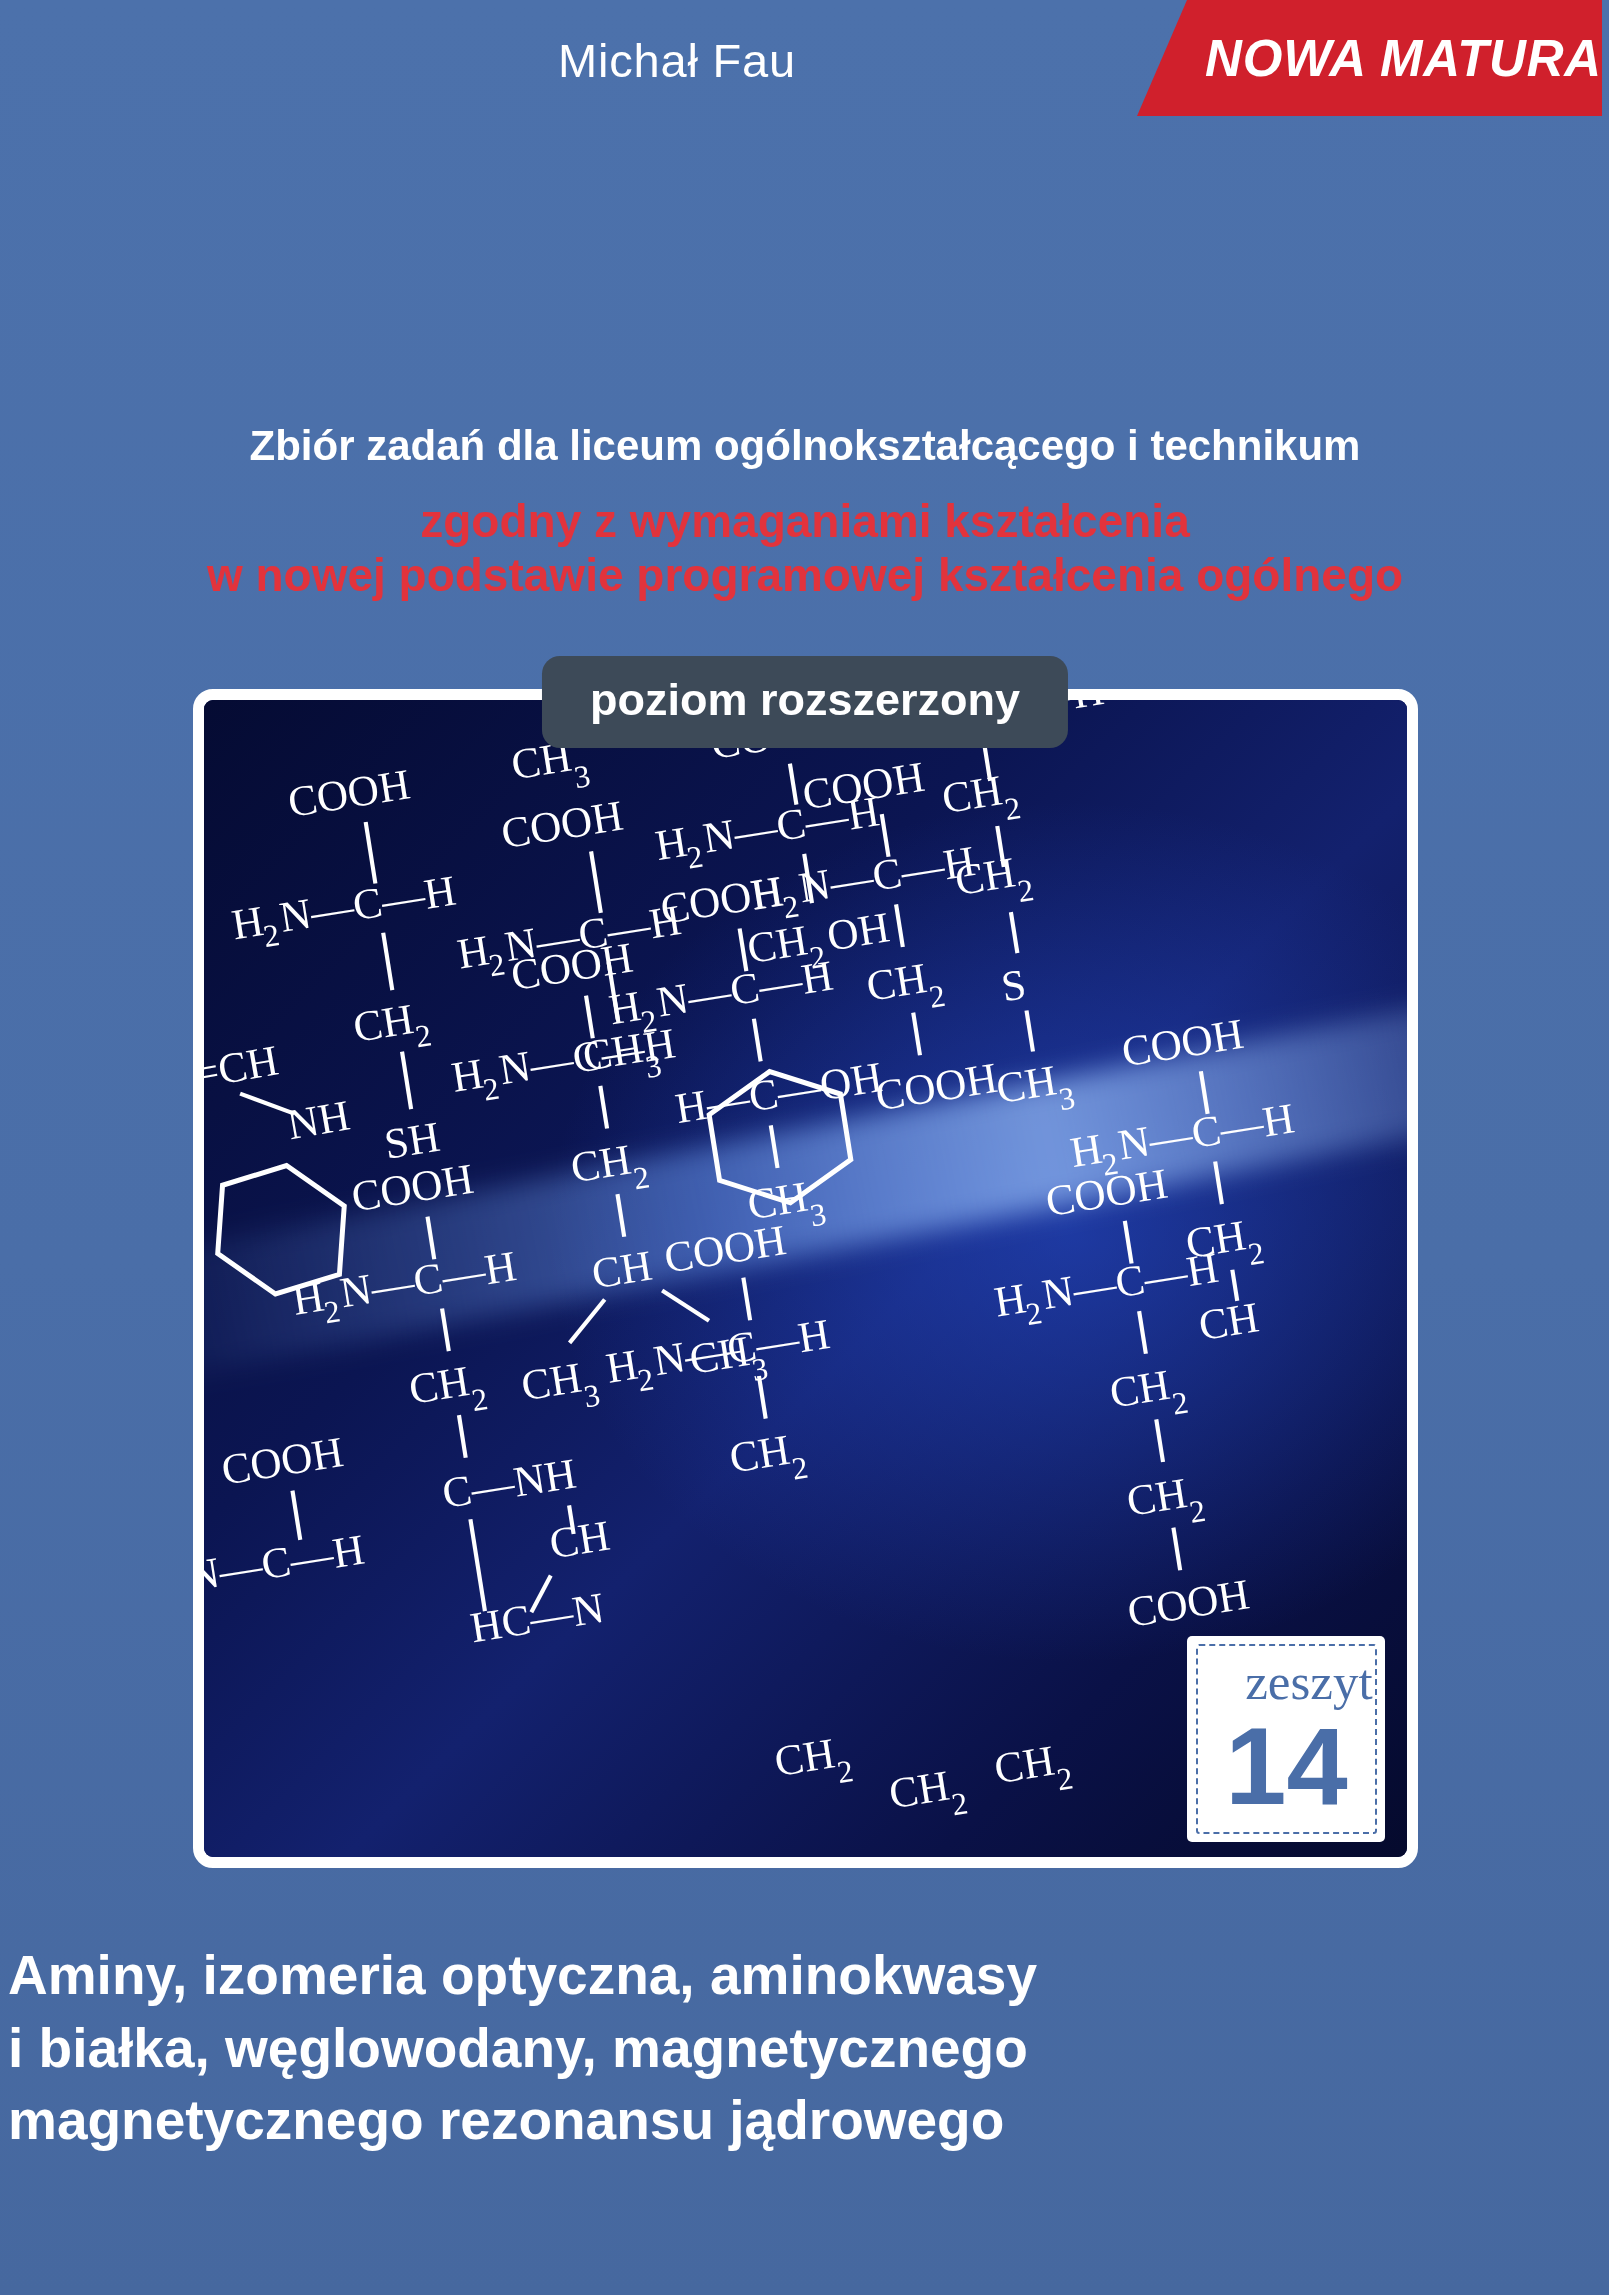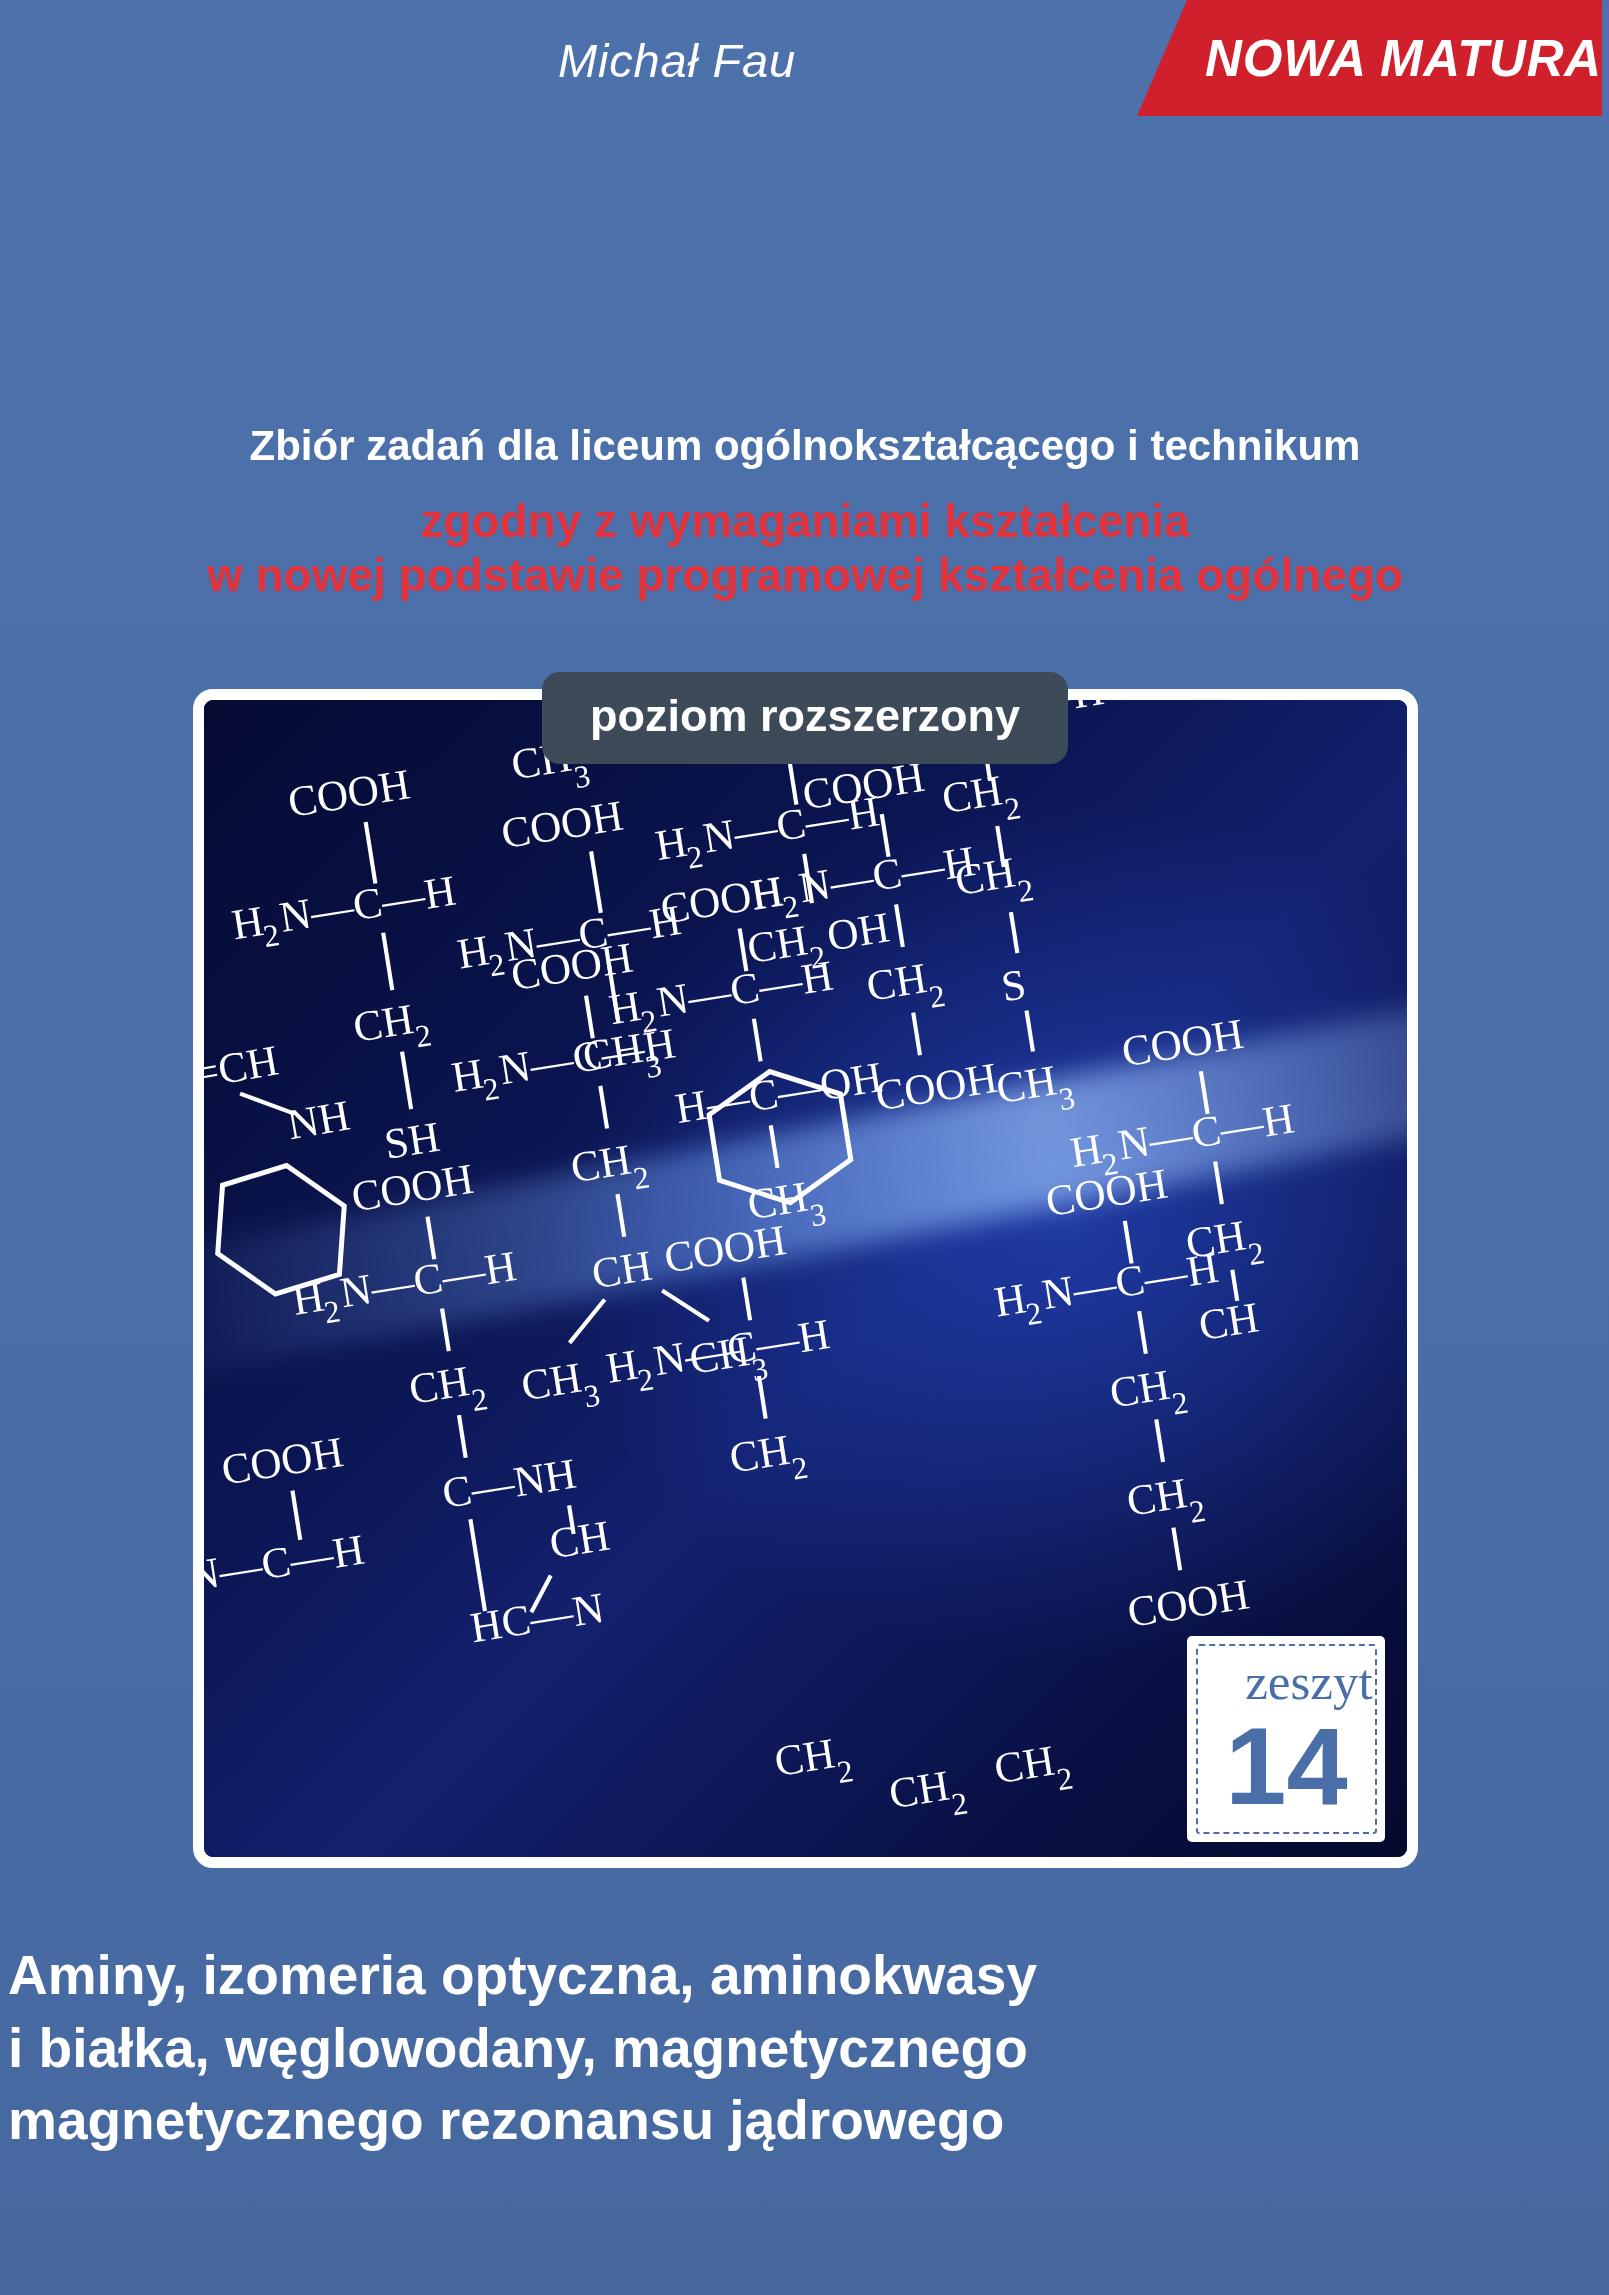--- a/index.html
+++ b/index.html
@@ -48,21 +48,20 @@
   
   .author {
     position: absolute;
     top: 33px;
     left: 0;
     width: 1354px;
     text-align: center;
     color: #ffffff;
     font-size: 47px;
     letter-spacing: 0.8px;
-    font-style: italic;
   }
 
   
   .title {
     position: absolute;
     top: 149px;
     left: 0;
     width: 1610px;
     text-align: center;
     color: #ffffff;
@@ -103,21 +102,20 @@
     left: 50%;
     transform: translateX(-50%);
     background: #3d4a58;
     color: #ffffff;
     font-size: 45px;
     font-weight: bold;
     padding: 18px 48px 21.6px 48px;
     border-radius: 18px;
     z-index: 6;
     white-space: nowrap;
-    margin-top: 16px;
   }
 
   
   .panel {
     position: absolute;
     left: 193px;
     top: 689px;
     width: 1225px;
     height: 1179px;
     border: 11.6px solid #ffffff;

